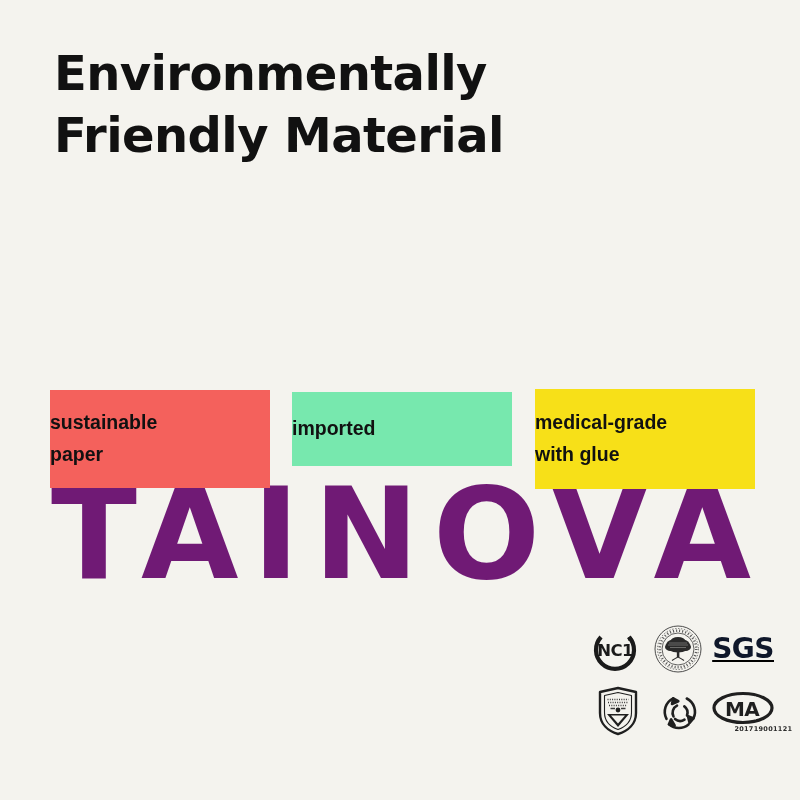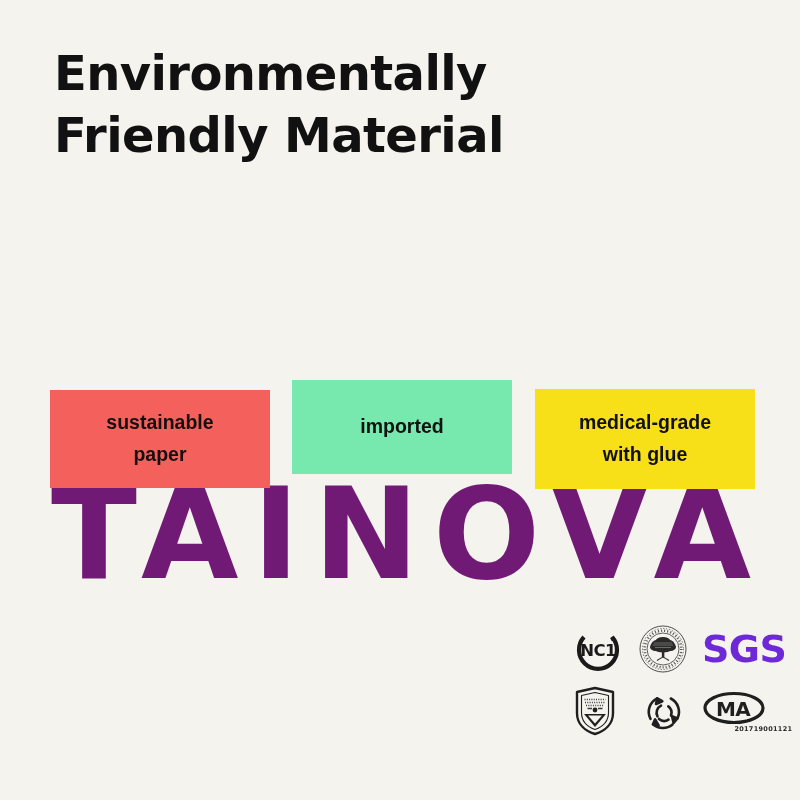--- a/index.html
+++ b/index.html
@@ -79,55 +79,56 @@
   .badge-row {
     position: absolute;
     left: 0;
     top: 0;
     z-index: 3;
   }
   .badge {
     position: absolute;
     display: flex;
     flex-direction: column;
-    align-items: center;
+    align-items: flex-start;
     justify-content: center;
     font-family: "Liberation Sans", sans-serif;
     font-weight: 700;
     font-size: 19.5px;
     line-height: 1.62;
     color: #111111;
     text-align: center;
     box-sizing: border-box;
   }
   .badge .bline { display: block; white-space: nowrap; }
 
   #badge-0 { left: 50px;  top: 390px; width: 220px; height: 98px; }
-  #badge-1 { left: 292px; top: 380px; width: 220px; height: 94px; }
+  #badge-1 { left: 292px; top: 392px; width: 220px; height: 74px; }
   #badge-2 { left: 535px; top: 389px; width: 220px; height: 100px; }
 
   
   .certs {
     position: absolute;
     left: 574px;
     top: 618px;
     width: 200px;
     z-index: 3;
   }
   .cert-row {
     display: flex;
     align-items: center;
   }
   .cert-row.row-top    { height: 62px; }
   .cert-row.row-bottom { height: 62px; }
   .cert {
     display: flex;
     align-items: center;
-    justify-content: flex-start;
+    justify-content: flex-end;
     position: relative;
+    text-decoration: underline;
   }
   .cert-slot-0 { width: 66px; }
   .cert-slot-1 { width: 66px; }
   .cert-slot-2 { width: 72px; }
 
   .cert svg { display: block; }
 
   .cert-number {
     position: absolute;
     left: 0;
@@ -139,23 +140,23 @@
     font-size: 6.5px;
     letter-spacing: 0.3px;
     color: #2b2b2b;
     white-space: nowrap;
     margin-left: 31px;
   }
 
   .sgs-text {
     font-family: "DejaVu Sans", sans-serif;
     font-weight: 700;
-    font-size: 38px;
+    font-size: 28px;
     letter-spacing: -0.5px;
-    color: #6d28d9;
+    color: #0f172a;
     line-height: 1;
   }
 </style>
 </head>
 <body style="background: rgb(244, 243, 238);">
 
 <div id="canvas">
 
   <div class="watermark" style="color: #701a75; padding-left: 8px;">TAINOVA</div>
 

